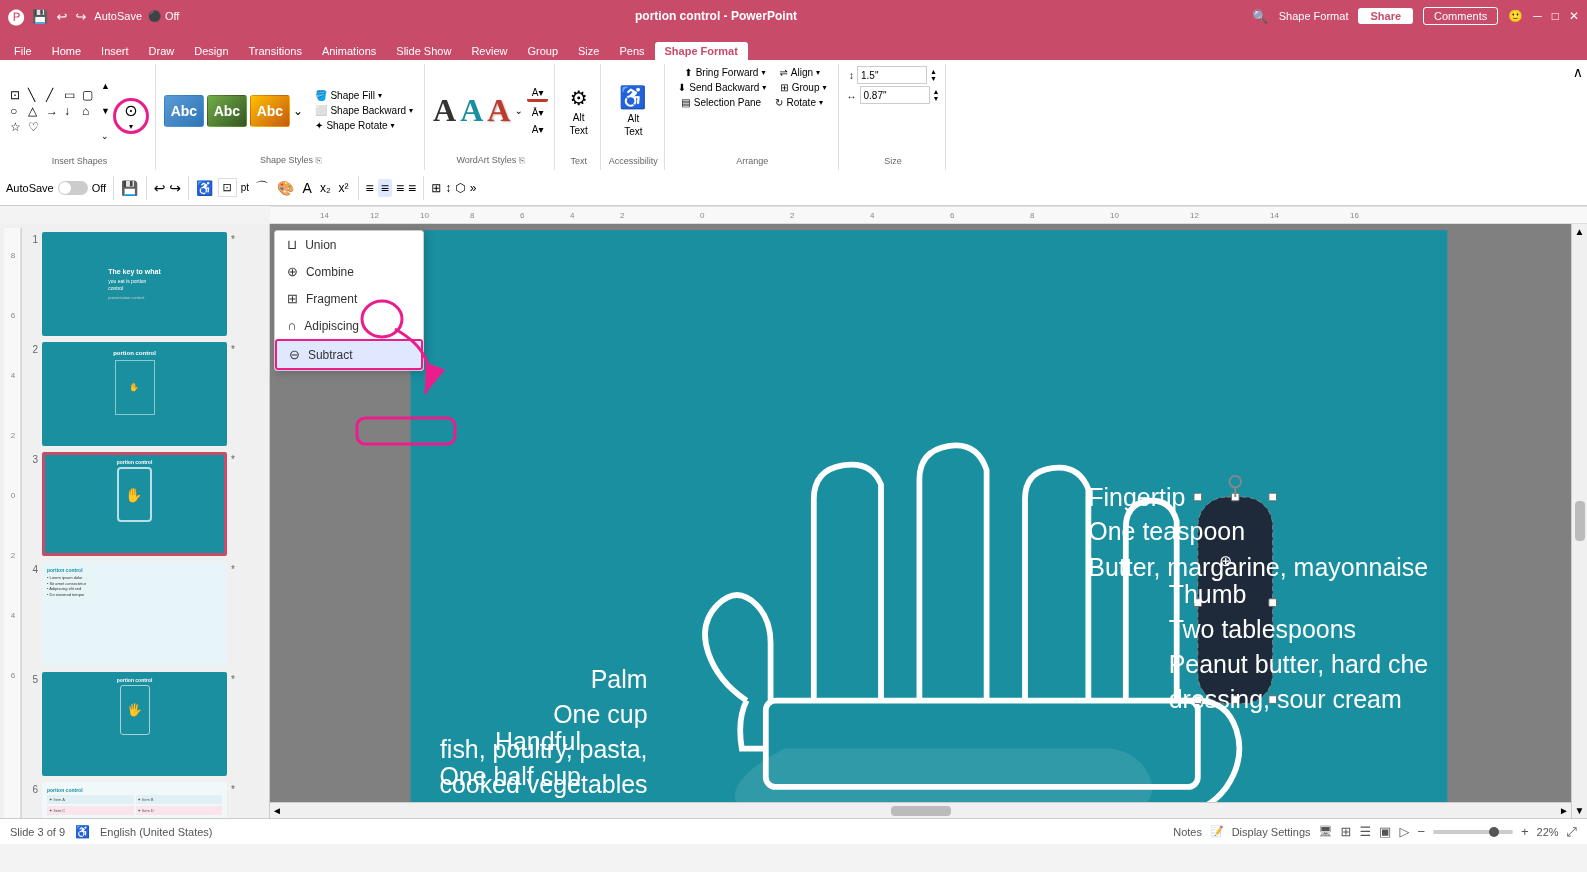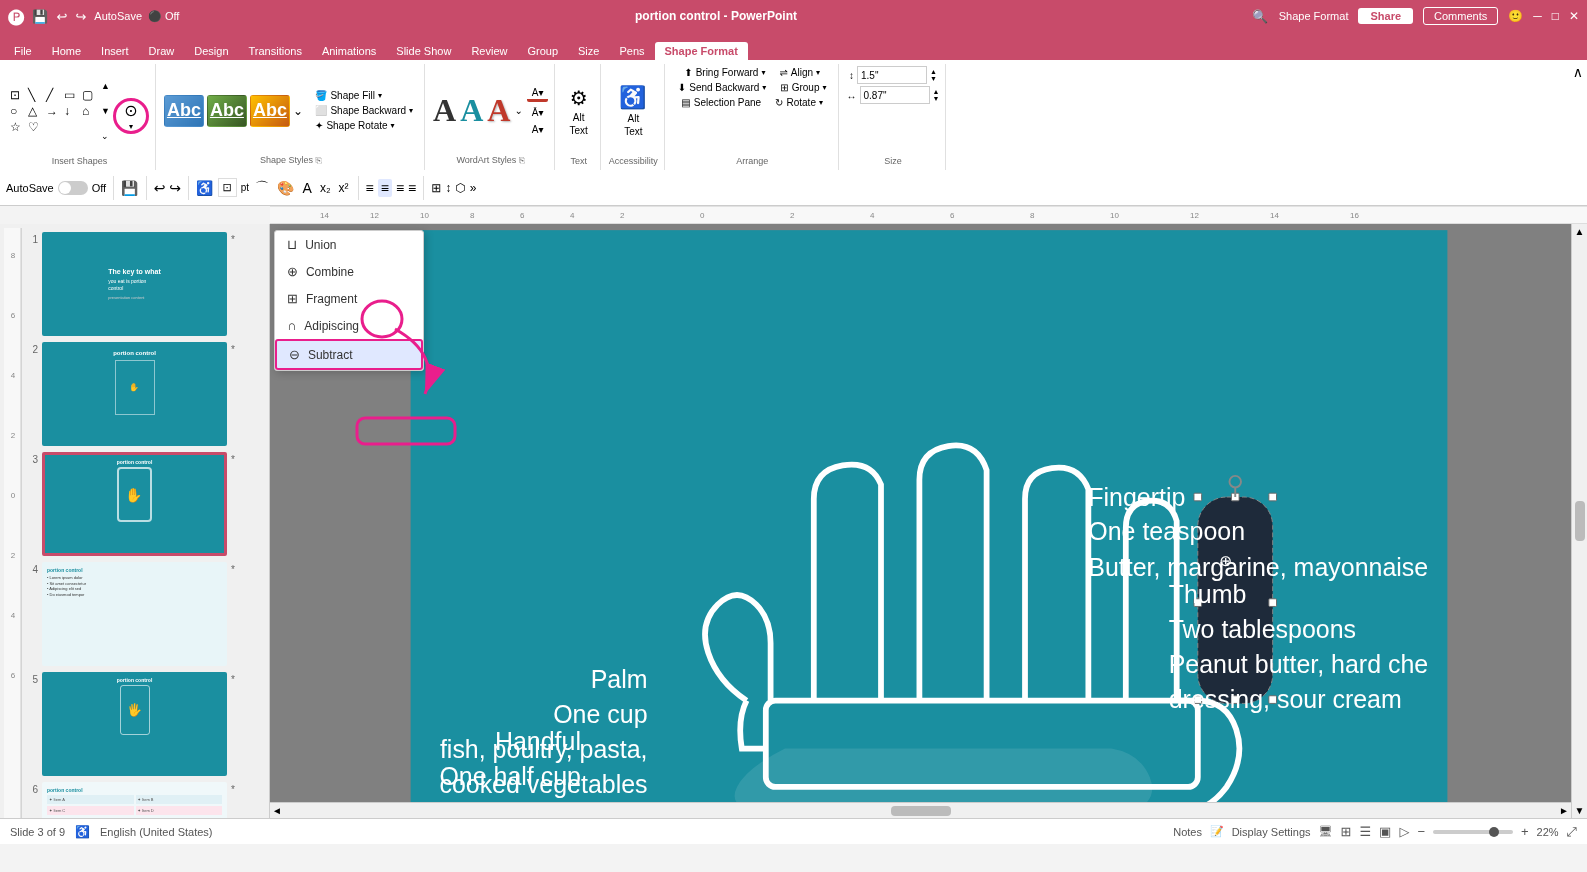--- a/index.html
+++ b/index.html
@@ -260,23 +260,22 @@
 
     .shape-style-box {
       width: 40px;
       height: 32px;
       display: flex;
       align-items: center;
       justify-content: center;
       border: 1px solid transparent;
       border-radius: 3px;
       cursor: pointer;
-      font-size: 18px;
+      font-size: 14px;
       font-weight: bold;
-      text-decoration: underline;
     }
 
     .zoom-slider {
       width: 80px;
       height: 4px;
       background: #ccc;
       border-radius: 2px;
       position: relative;
     }
     .zoom-thumb {

